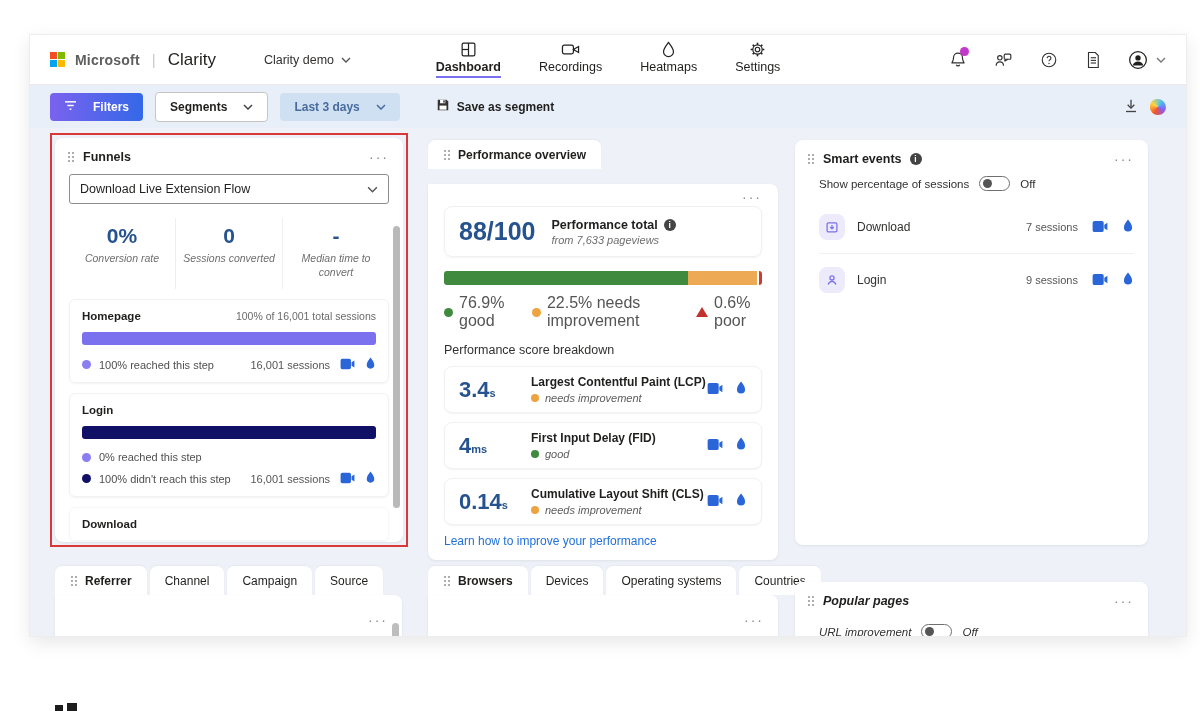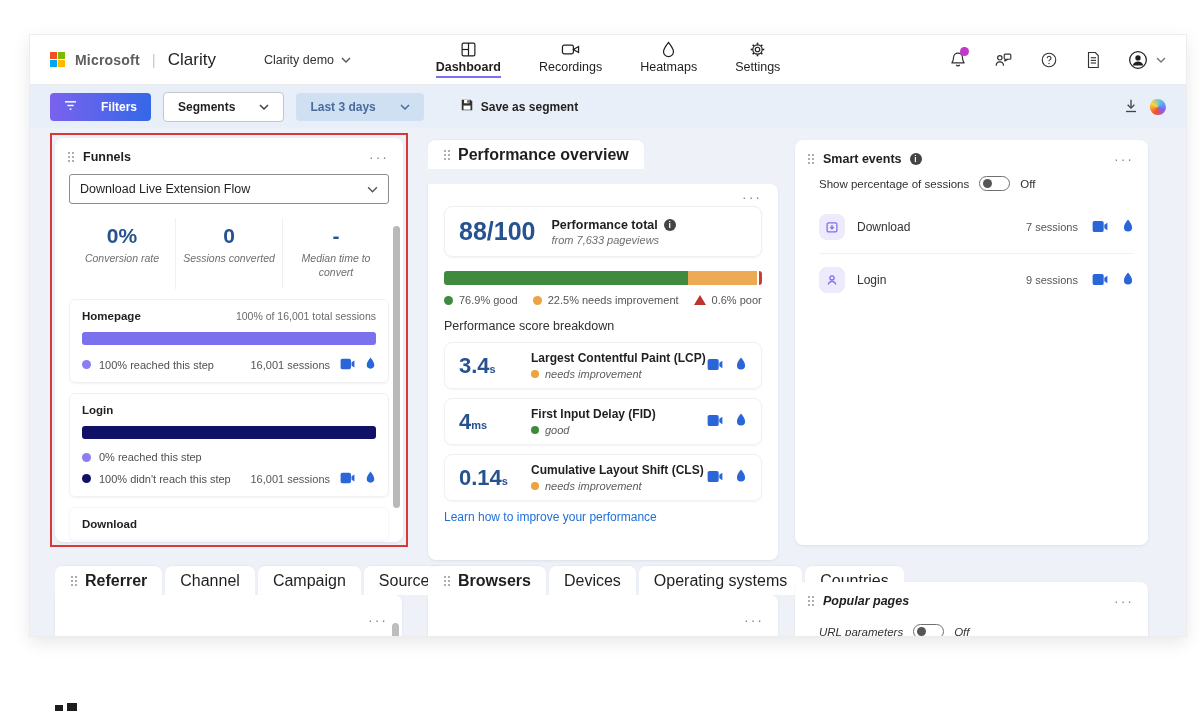--- a/index.html
+++ b/index.html
@@ -21,21 +21,21 @@
   .nav-item svg { display:block; }
   .nav-item .lbl { padding-bottom:2px; }
   .nav-item.active .lbl { font-weight:700; border-bottom:2px solid #7a70f0; }
   .topbar .right { flex:1; display:flex; align-items:center; justify-content:flex-end; gap:27px; }
   .icon-btn { position:relative; display:flex; align-items:center; cursor:pointer; }
   .notif-dot { position:absolute; right:-2px; top:-3px; width:9px; height:9px; border-radius:50%; background:#c238c9; }
   .acct { display:flex; align-items:center; gap:8px; }
 
   
   .filterbar { height:43px; background:#e8eff8; display:flex; align-items:center; padding:0 20px; gap:12px; }
-  .btn { display:flex; align-items:center; gap:24px; font-size:12px; border-radius:4px; padding:7px 14px; cursor:pointer; white-space:nowrap; }
+  .btn { display:flex; align-items:center; gap:16px; font-size:12px; border-radius:4px; padding:7px 14px; cursor:pointer; white-space:nowrap; }
   .btn-filters { background:linear-gradient(90deg,#7a62ee,#3468e8); color:#fff; font-weight:700; }
   .btn-segments { background:#fff; border:1px solid #c6c6c6; color:#201f1e; font-weight:700; }
   .btn-date { background:#cfe0f3; color:#4a6b9d; font-weight:700; }
   .btn-save { background:transparent; color:#201f1e; font-weight:700; gap:7px; margin-left:10px; }
   .fb-spacer { flex:1; }
   .copilot { width:16px; height:16px; border-radius:45% 55% 50% 50%; background:conic-gradient(from 210deg,#f35325,#ffd53d,#4cc2f1,#8a5cf5,#f35325); cursor:pointer; }
 
   
   .content { position:relative; height:508px; background:#eef2f8; overflow:hidden; }
   .card { background:#fff; border-radius:8px; box-shadow:0 1px 3px rgba(0,0,0,.07); }
@@ -60,36 +60,36 @@
   .step-name { font-size:11.5px; font-weight:700; color:#201f1e; }
   .step-sum { margin-left:auto; font-size:10.5px; color:#6b6b6b; }
   .step-bar { height:13px; border-radius:3px; margin:10px 0 12px; }
   .leg-row { display:flex; align-items:center; gap:8px; font-size:11px; color:#4f4f4f; margin-top:8px; }
   .dot { width:9px; height:9px; border-radius:50%; flex:0 0 auto; }
   .leg-right { margin-left:auto; display:flex; align-items:center; gap:10px; color:#555; }
   .fscroll { position:absolute; right:3px; top:88px; width:7px; height:282px; border-radius:4px; background:#b9b9b9; }
 
   
   .tabstrip { position:absolute; display:flex; gap:3px; align-items:flex-end; }
-  .tab { background:#fff; border-radius:7px 7px 0 0; padding:0 15px; height:29px; display:flex; align-items:center; gap:7px; font-size:16px; color:#201f1e; box-shadow:0 -1px 2px rgba(0,0,0,.04); cursor:pointer; }
+  .tab { background:#fff; border-radius:7px 7px 0 0; padding:0 15px; height:29px; display:flex; align-items:center; gap:7px; font-size:12px; color:#201f1e; box-shadow:0 -1px 2px rgba(0,0,0,.04); cursor:pointer; }
   .tab.active { font-weight:700; }
 
   
   .perf-body { position:absolute; left:398px; top:56px; width:350px; height:376px; border-radius:0 8px 8px 8px; padding:6px 16px 12px; }
   .perf-dots { display:flex; justify-content:flex-end; padding:4px 0 6px; }
   .score-box { border:1px solid #f0f0f0; border-radius:8px; box-shadow:0 1px 2px rgba(0,0,0,.05); display:flex; align-items:center; gap:16px; padding:10px 14px; }
   .score-val { font-size:25px; font-weight:700; color:#26538f; }
   .score-name { font-size:12.5px; font-weight:700; color:#201f1e; display:flex; align-items:center; gap:6px; }
   .score-sub { font-size:11px; font-style:italic; color:#6e6e6e; margin-top:2px; }
   .info-i { width:12px; height:12px; border-radius:50%; background:#444; color:#fff; font-size:8.5px; font-weight:700; display:inline-flex; align-items:center; justify-content:center; }
   .pbar { display:flex; height:14px; margin:14px 0 9px; }
   .pbar .seg1 { background:#3f8a3f; border-radius:3px 0 0 3px; }
   .pbar .seg2 { background:#eda953; }
   .pbar .seg3 { background:#d03a32; border-radius:0 3px 3px 0; margin-left:2px; }
-  .plegend { display:flex; align-items:flex-start; gap:15px; font-size:11px; color:#555; }
+  .plegend { display:flex; align-items:flex-start; gap:15px; font-size:16px; color:#555; }
   .plegend .li { display:flex; align-items:center; gap:6px; }
   .tri { width:0; height:0; border-left:6px solid transparent; border-right:6px solid transparent; border-bottom:10px solid #c0332d; }
   .breakdown-t { font-size:12.5px; color:#323130; margin:13px 0 9px; }
   .metric { border:1px solid #f1f1f1; border-radius:8px; box-shadow:0 1px 2px rgba(0,0,0,.05); display:flex; align-items:center; padding:8px 14px; margin-bottom:9px; }
   .m-val { font-size:22px; font-weight:700; color:#26538f; width:72px; }
   .m-unit { font-size:11px; font-weight:700; }
   .m-mid { flex:1; }
   .m-name { font-size:12px; font-weight:700; color:#201f1e; }
   .m-status { display:flex; align-items:center; gap:6px; margin-top:3px; font-size:11px; font-style:italic; color:#5c5c5c; }
   .m-status .dot { width:8px; height:8px; }
@@ -639,21 +639,21 @@
                 <circle cx="6" cy="6" r="1.1"></circle>
                 <circle cx="2" cy="10" r="1.1"></circle>
                 <circle cx="6" cy="10" r="1.1"></circle>
               </g>
             </svg>
           </span>
         <span class="card-title">Popular pages</span>
         <span class="dots-menu"></span>
       </div>
       <div class="toggle-row" style="padding-top:8px;">
-        <span>URL parameters</span>
+        <span>URL improvement</span>
         <span class="toggle">
             <span class="knob"></span>
           </span>
         <span>Off</span>
       </div>
     </div>
 
   </div>
 </div>
 

